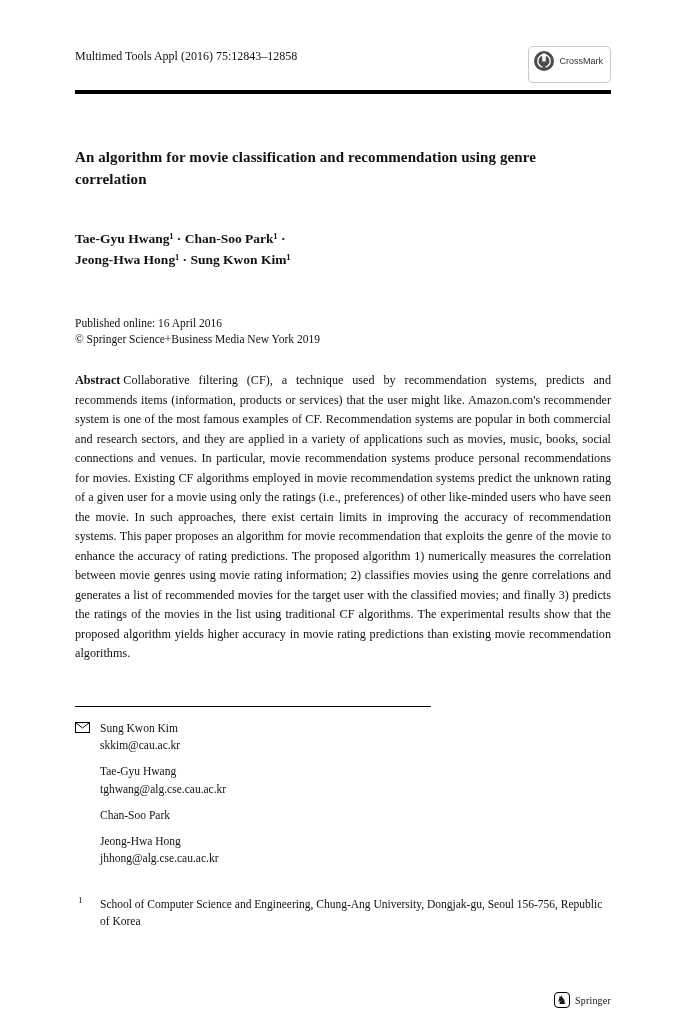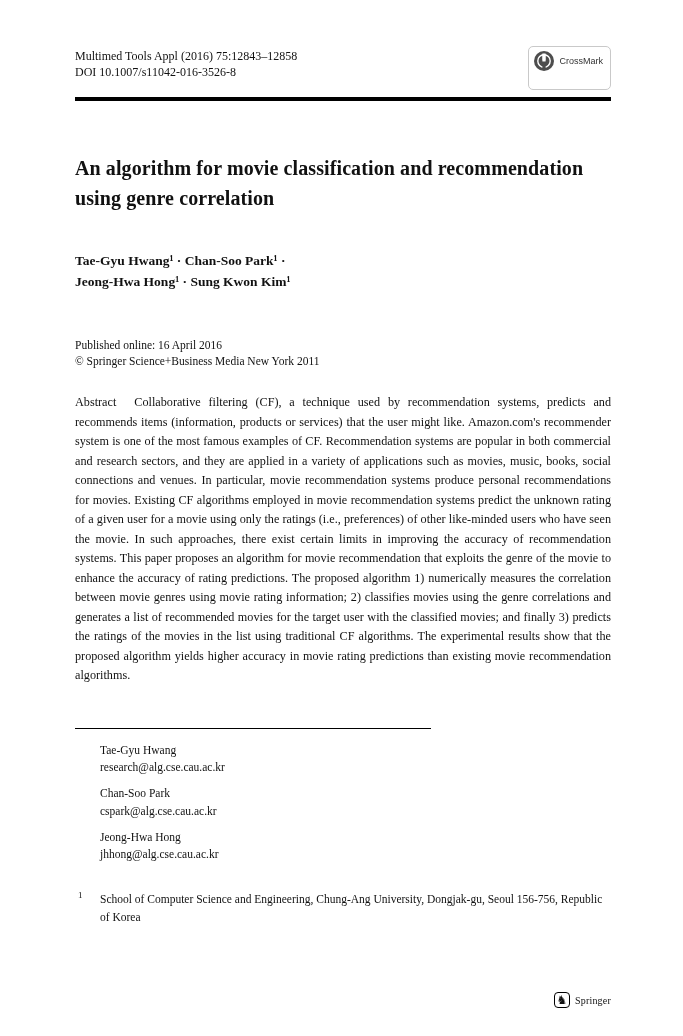--- a/index.html
+++ b/index.html
@@ -27,33 +27,33 @@
     align-items: flex-start;
   }
   .header-text { font-size: 12px; line-height: 1.35; }
   .crossmark {
     display: flex;
     align-items: center;
     gap: 4px;
     border: 1px solid #c9c9c9;
     border-radius: 5px;
     background: #fff;
-    padding: 3px 7px 17px 4px;
+    padding: 3px 7px 10px 4px;
     margin-top: -2px;
   }
   .crossmark-label { font-family: "Liberation Sans", sans-serif; font-size: 9px; color: #333; }
   .rule {
     margin-top: 7px;
     height: 3.5px;
     background: #000;
   }
   
   .title {
     margin-top: 52px;
-    font-size: 20px;
+    font-size: 15px;
     font-weight: bold;
     line-height: 1.5;
     letter-spacing: 0.1px;
   }
   .authors {
     margin-top: 37px;
     font-size: 13.5px;
     font-weight: bold;
     line-height: 1.6;
   }
@@ -63,21 +63,21 @@
     font-size: 11.5px;
     line-height: 1.45;
   }
   
   .abstract {
     margin-top: 23px;
     font-size: 12.2px;
     line-height: 1.6;
     text-align: justify;
   }
-  .abstract .label { font-weight: normal; margin-right: 18px; }
+  .abstract .label { font-weight: bold; margin-right: 3px; }
   
   .footnote-sep {
     margin-top: 42px;
     width: 356px;
     height: 1.2px;
     background: #000;
   }
   .corr-list { margin-top: 13px; font-size: 11.5px; line-height: 1.5; }
   .corr-entry { position: relative; padding-left: 25px; margin-bottom: 9px; }
   .envelope { position: absolute; left: 0; top: 1px; }
@@ -120,21 +120,20 @@
 </style>
 </head>
 <body>
 
 <div class="page">
   <div class="content">
 
     <div class="header-row">
       <div class="header-text">
         <div>Multimed Tools Appl (2016) 75:12843–12858</div>
-        <div>DOI 10.1007/s11042-016-3526-8</div>
       </div>
       <div class="crossmark">
         <span style="display:flex;">
           <svg width="22" height="22" viewBox="0 0 22 22">
             <circle cx="11" cy="11" r="10" fill="#4d4d4d"></circle>
             <circle cx="11" cy="11" r="6.2" fill="none" stroke="#ffffff" stroke-width="1.4"></circle>
             <rect x="9.4" y="3.5" width="3.2" height="8" fill="#ffffff"></rect>
             <rect x="9.4" y="3.5" width="3.2" height="8" fill="#4d4d4d" transform="rotate(180 11 11)"></rect>
             <rect x="9.6" y="4" width="2.8" height="7.5" fill="#ffffff"></rect>
           </svg>
@@ -147,35 +146,44 @@
 
     <div class="title">An algorithm for movie classification and recommendation using genre correlation</div>
 
     <div class="authors">
       <div>Tae-Gyu Hwang¹ · Chan-Soo Park¹ ·</div>
       <div>Jeong-Hwa Hong¹ · Sung Kwon Kim¹</div>
     </div>
 
     <div class="dates">
       <div>Published online: 16 April 2016</div>
-      <div>© Springer Science+Business Media New York 2011</div>
+      <div>© Springer Science+Business Media New York 2019</div>
     </div>
 
     <p class="abstract"><span class="label">Abstract</span><span>Collaborative filtering (CF), a technique used by recommendation systems, predicts and recommends items (information, products or services) that the user might like. Amazon.com's recommender system is one of the most famous examples of CF. Recommendation systems are popular in both commercial and research sectors, and they are applied in a variety of applications such as movies, music, books, social connections and venues. In particular, movie recommendation systems produce personal recommendations for movies. Existing CF algorithms employed in movie recommendation systems predict the unknown rating of a given user for a movie using only the ratings (i.e., preferences) of other like-minded users who have seen the movie. In such approaches, there exist certain limits in improving the accuracy of recommendation systems. This paper proposes an algorithm for movie recommendation that exploits the genre of the movie to enhance the accuracy of rating predictions. The proposed algorithm 1) numerically measures the correlation between movie genres using movie rating information; 2) classifies movies using the genre correlations and generates a list of recommended movies for the target user with the classified movies; and finally 3) predicts the ratings of the movies in the list using traditional CF algorithms. The experimental results show that the proposed algorithm yields higher accuracy in movie rating predictions than existing movie recommendation algorithms.</span></p>
 
     <div class="footnote-sep"></div>
 
     <div class="corr-list">
       <div class="corr-entry">
+        <span class="envelope">
+          <svg width="15" height="11" viewBox="0 0 15 11">
+            <rect x="0.5" y="0.5" width="14" height="10" fill="none" stroke="#000" stroke-width="1"></rect>
+            <path d="M0.5,0.5 L7.5,6 L14.5,0.5" fill="none" stroke="#000" stroke-width="1"></path>
+          </svg>
+        </span>
+        <span>Sung Kwon Kim</span>
+        <span class="corr-email">skkim@cau.ac.kr</span>
+      </div>
+      <div class="corr-entry">
         <span>Tae-Gyu Hwang</span>
-        <span class="corr-email">research@alg.cse.cau.ac.kr</span>
+        <span class="corr-email">tghwang@alg.cse.cau.ac.kr</span>
       </div>
       <div class="corr-entry">
         <span>Chan-Soo Park</span>
-        <span class="corr-email">cspark@alg.cse.cau.ac.kr</span>
       </div>
       <div class="corr-entry">
         <span>Jeong-Hwa Hong</span>
         <span class="corr-email">jhhong@alg.cse.cau.ac.kr</span>
       </div>
     </div>
 
     <div class="affiliation">
       <span class="affil-marker">1</span>
       <span>School of Computer Science and Engineering, Chung-Ang University, Dongjak-gu, Seoul 156-756, Republic of Korea</span>

